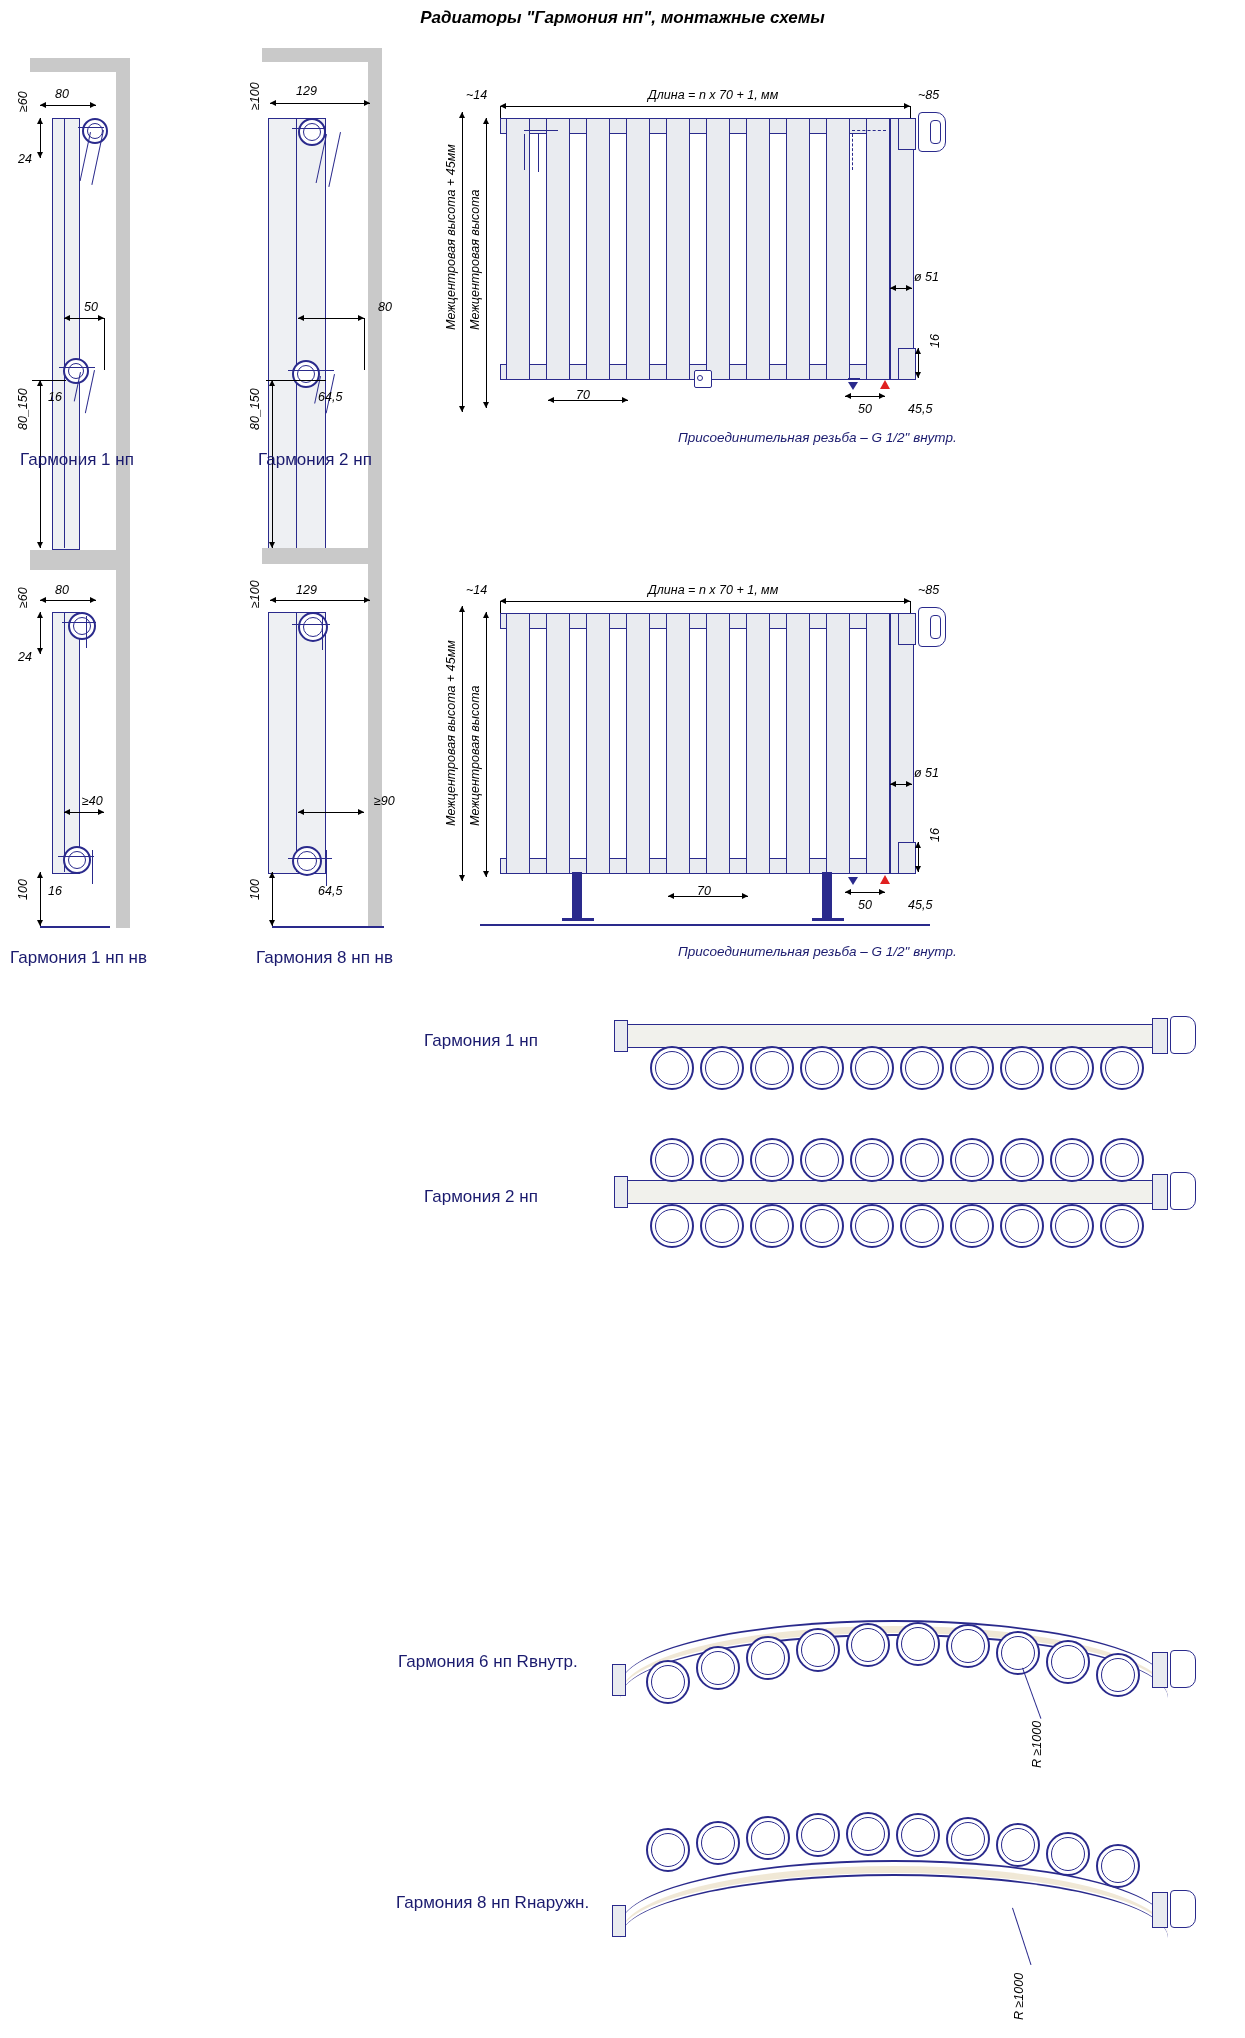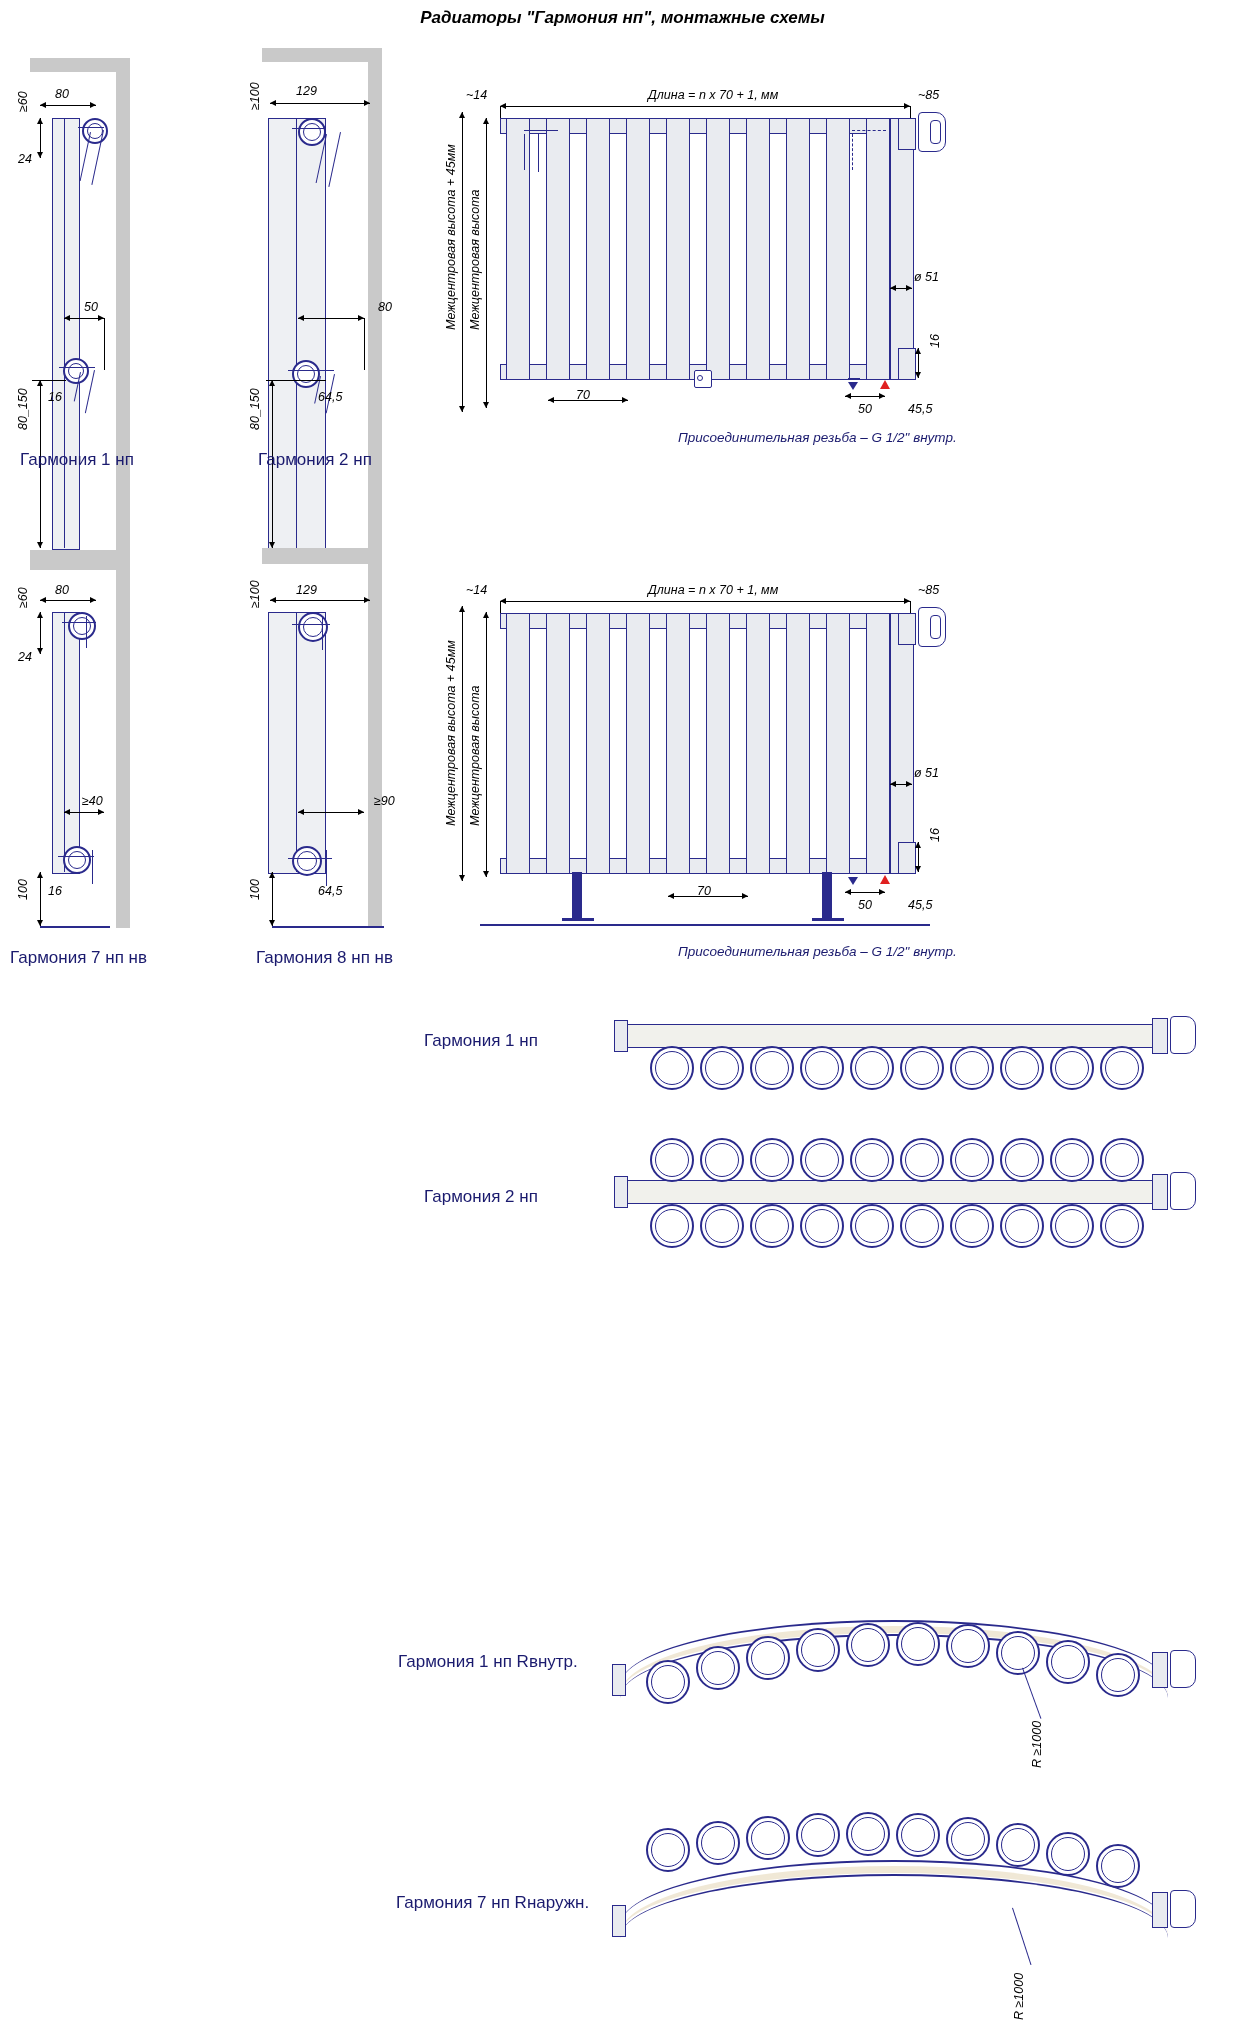--- a/index.html
+++ b/index.html
@@ -208,21 +208,21 @@
     <div class="abs dim" style="left:18px;top:650px;">24</div>
     <div class="vline" style="left:40px;top:612px;height:42px;"></div>
 
     <div class="abs dim" style="left:82px;top:794px;">≥40</div>
     <div class="arrowline" style="left:64px;top:812px;width:40px;"></div>
 
     <div class="abs dim" style="left:48px;top:884px;">16</div>
     <div class="abs dim-rot" style="left:16px;top:900px;">100</div>
     <div class="vline" style="left:40px;top:872px;height:54px;"></div>
 
-    <div class="abs lbl" style="left:10px;top:948px;">Гармония 7 нп нв</div>
+    <div class="abs lbl" style="left:10px;top:948px;">Гармония 1 нп нв</div>
   </div>
 
   <div>
     <div class="wall" style="left:262px;top:548px;width:120px;height:14px;"></div>
     <div class="wall" style="left:368px;top:548px;width:14px;height:380px;"></div>
 
     <div class="rad-body" style="left:268px;top:612px;width:56px;height:260px;"></div>
     <div class="lnb" style="left:296px;top:612px;width:1.4px;height:260px;"></div>
     <div class="lnb" style="left:272px;top:926px;width:112px;height:1.6px;"></div>
 
@@ -349,21 +349,21 @@
     <div class="ring" style="left:800px;top:1204px;width:40px;height:40px;"></div>
     <div class="ring" style="left:850px;top:1204px;width:40px;height:40px;"></div>
     <div class="ring" style="left:900px;top:1204px;width:40px;height:40px;"></div>
     <div class="ring" style="left:950px;top:1204px;width:40px;height:40px;"></div>
     <div class="ring" style="left:1000px;top:1204px;width:40px;height:40px;"></div>
     <div class="ring" style="left:1050px;top:1204px;width:40px;height:40px;"></div>
     <div class="ring" style="left:1100px;top:1204px;width:40px;height:40px;"></div>
   </div>
 
   <div>
-    <div class="abs lbl" style="left:398px;top:1652px;">Гармония 1 нп Rвнутр.</div>
+    <div class="abs lbl" style="left:398px;top:1652px;">Гармония 6 нп Rвнутр.</div>
 
     <div class="abs" style="left:620px;top:1620px;width:548px;height:64px;
          border-top:2px solid #2a2a8c;border-radius:50%/100% 100% 0 0;background:transparent;"></div>
     <div class="abs" style="left:620px;top:1634px;width:548px;height:62px;
          border-top:2px solid #2a2a8c;border-radius:50%/100% 100% 0 0;background:transparent;"></div>
     <div class="abs" style="left:620px;top:1626px;width:548px;height:62px;
          border-top:7px solid #efe6d2;border-radius:50%/100% 100% 0 0;background:transparent;opacity:.9;"></div>
 
     <div class="hdr" style="left:612px;top:1664px;width:12px;height:30px;"></div>
     <div class="hdr" style="left:1152px;top:1652px;width:14px;height:34px;"></div>
@@ -378,21 +378,21 @@
     <div class="ring" style="left:946px;top:1624px;width:40px;height:40px;"></div>
     <div class="ring" style="left:996px;top:1631px;width:40px;height:40px;"></div>
     <div class="ring" style="left:1046px;top:1640px;width:40px;height:40px;"></div>
     <div class="ring" style="left:1096px;top:1653px;width:40px;height:40px;"></div>
 
     <div class="lnb" style="left:1022px;top:1668px;width:1.2px;height:54px;transform:rotate(-20deg);transform-origin:0 0;"></div>
     <div class="abs dim-rot" style="left:1030px;top:1768px;">R ≥1000</div>
   </div>
 
   <div>
-    <div class="abs lbl" style="left:396px;top:1893px;">Гармония 7 нп Rнаружн.</div>
+    <div class="abs lbl" style="left:396px;top:1893px;">Гармония 8 нп Rнаружн.</div>
 
     <div class="abs" style="left:620px;top:1860px;width:548px;height:64px;
          border-top:2px solid #2a2a8c;border-radius:50%/100% 100% 0 0;background:transparent;"></div>
     <div class="abs" style="left:620px;top:1874px;width:548px;height:62px;
          border-top:2px solid #2a2a8c;border-radius:50%/100% 100% 0 0;background:transparent;"></div>
     <div class="abs" style="left:620px;top:1866px;width:548px;height:62px;
          border-top:7px solid #efe6d2;border-radius:50%/100% 100% 0 0;background:transparent;opacity:.9;"></div>
 
     <div class="hdr" style="left:612px;top:1905px;width:12px;height:30px;"></div>
     <div class="hdr" style="left:1152px;top:1892px;width:14px;height:34px;"></div>

